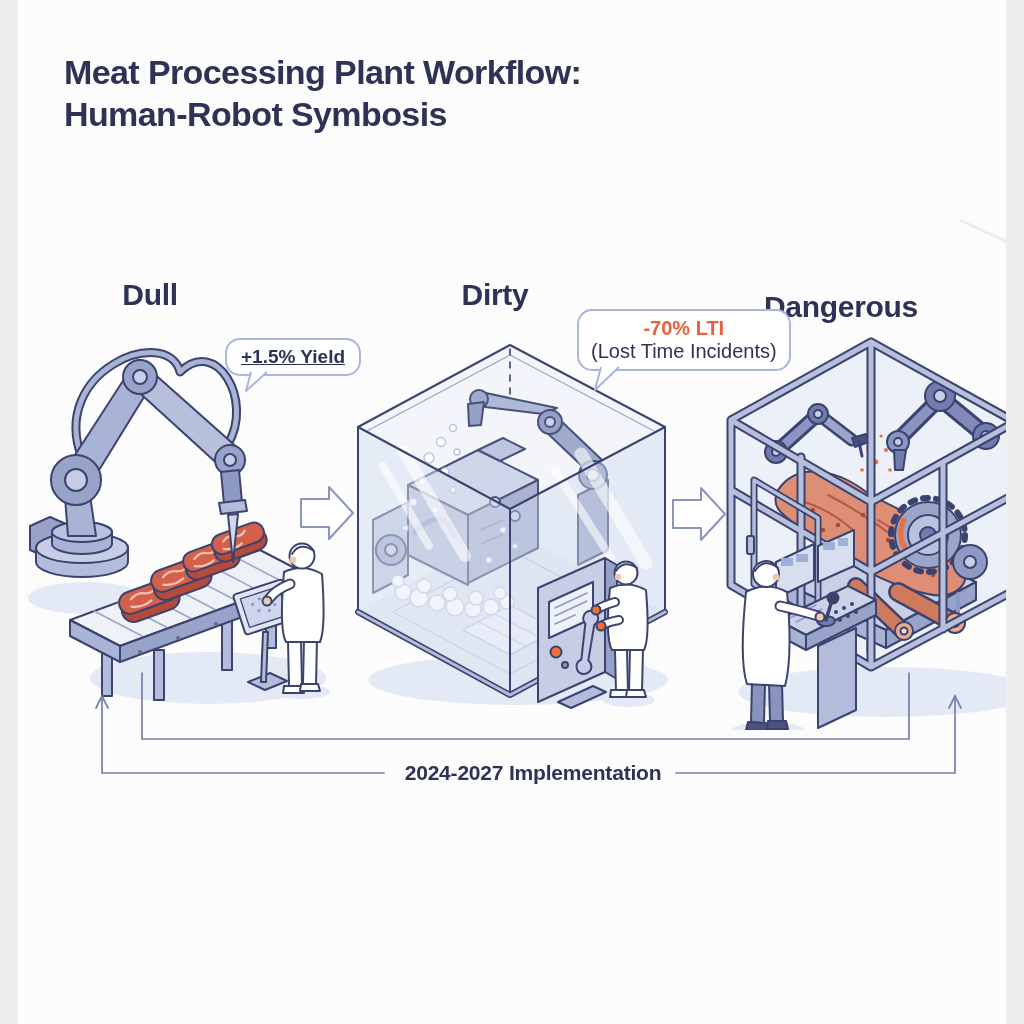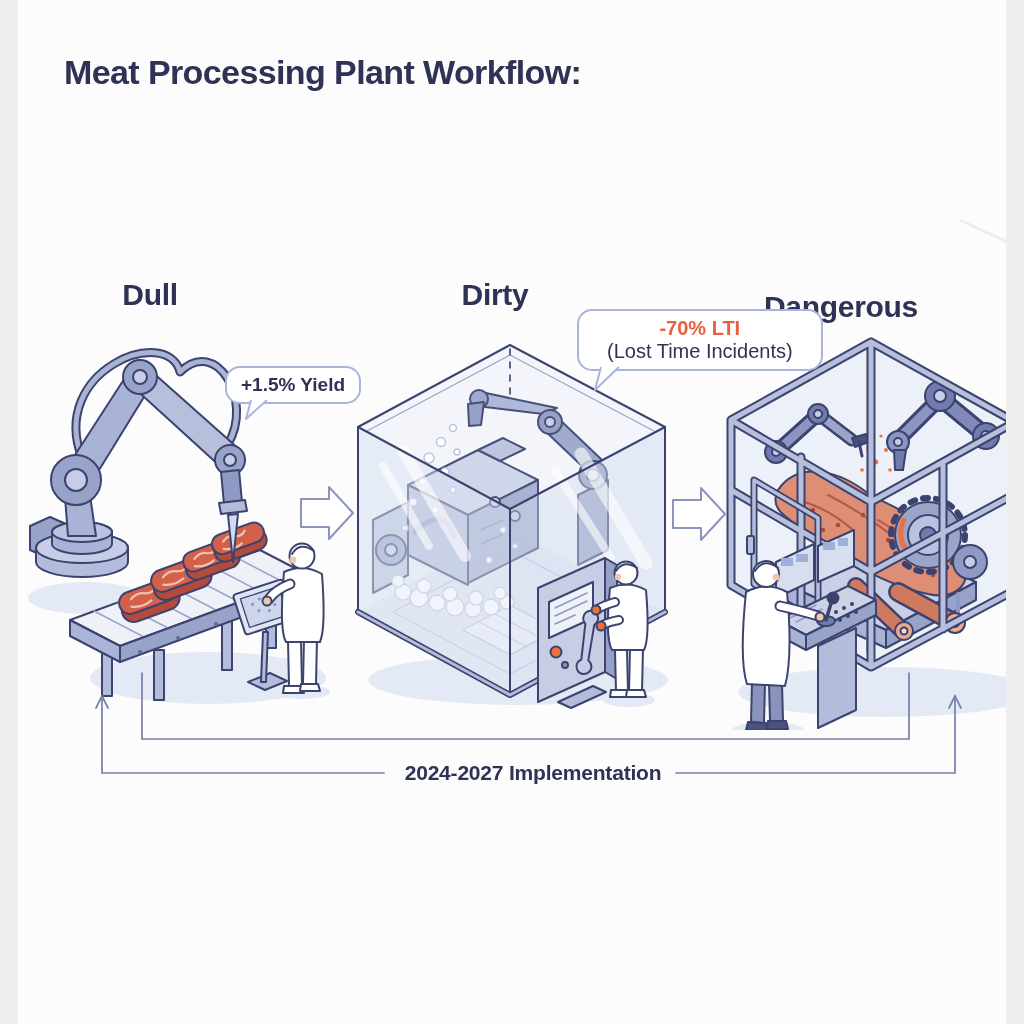--- a/index.html
+++ b/index.html
@@ -20,39 +20,40 @@
   #label-dirty{left:477px;}
   #label-dangerous{left:823px;margin-top:12px;}
   .scene{position:absolute;}
   #scene-dull{left:0;top:330px;}
   #scene-dirty{left:335px;top:330px;}
   #scene-dangerous{left:700px;top:330px;}
   .bubble{position:absolute;background:#fff;border:2px solid var(--bubble-border);
     border-radius:15px;padding:6px 14px;text-align:center;white-space:nowrap;
     font-weight:700;color:var(--ink);z-index:6;}
   .bubble .tail{position:absolute;}
-  #bubble-yield{left:207px;top:366px;font-size:19px;}
+  #bubble-yield{left:207px;top:338px;font-size:19px;text-decoration:underline;}
   #bubble-yield .tail{left:2px;bottom:-19px;}
-  #bubble-lti{left:559px;top:309px;padding:6px 28px;text-align:center;}
+  #bubble-lti{left:559px;top:309px;padding:6px 12px;text-align:center;}
   #bubble-lti .cl1{font-size:20px;font-weight:700;color:var(--accent);line-height:1.1;}
   #bubble-lti .cl2{font-size:20px;font-weight:500;color:var(--ink);line-height:1.2;}
   #bubble-lti .tail{left:4px;bottom:-23px;}
   #bubble-roi{left:467px;top:693px;font-size:17.5px;font-weight:700;padding:6px 16px;}
   #bubble-roi .tail{left:44px;bottom:-10px;}
   .timeline-label{position:absolute;left:515px;top:761px;transform:translateX(-50%);
     font-size:21px;font-weight:700;letter-spacing:-0.2px;color:var(--ink);white-space:nowrap;z-index:5;}
   #annotations{position:absolute;left:0;top:0;z-index:4;pointer-events:none;}
 </style>
 </head>
 <body>
 
 <div class="canvas">
 
   <div class="title">
     <div>Meat Processing Plant Workflow:</div>
+    <div>Human-Robot Symbosis</div>
   </div>
 
   <div class="section-label" id="label-dull">Dull</div>
   <div class="section-label" id="label-dirty">Dirty</div>
   <div class="section-label" id="label-dangerous">Dangerous</div>
 
   <svg class="scene" id="scene-dull" width="340" height="380" viewBox="0 0 340 380">
     <g fill="none" stroke="#3b436e" stroke-width="2" stroke-linejoin="round" stroke-linecap="round">
       <g stroke="none" fill="#e4eaf5">
         <ellipse cx="190" cy="348" rx="118" ry="26"></ellipse>

